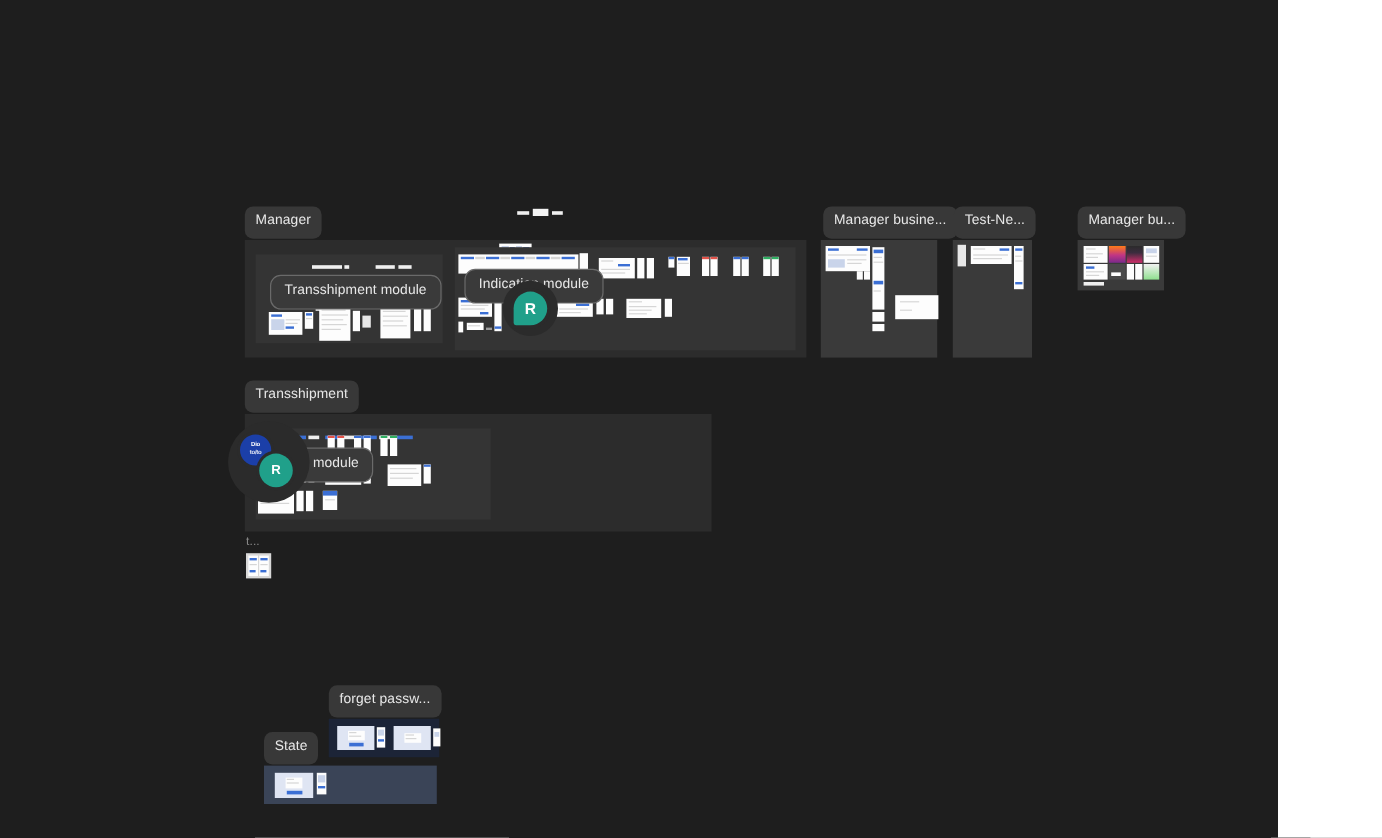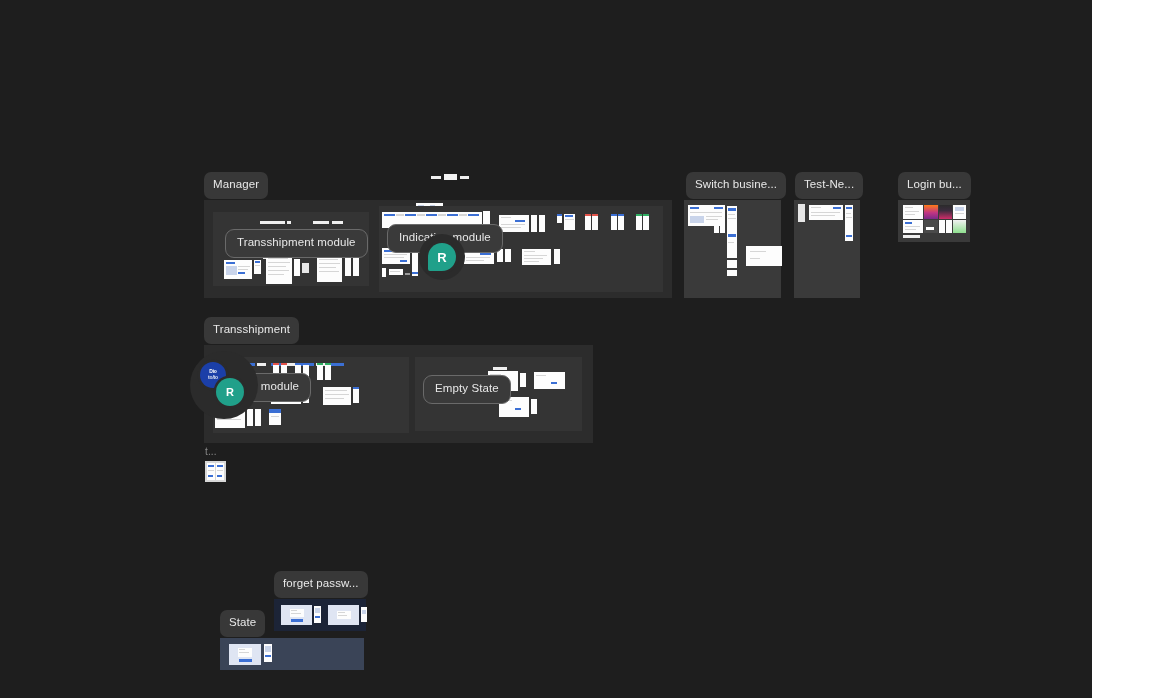--- a/index.html
+++ b/index.html
@@ -5,21 +5,21 @@
   html,body{margin:0;padding:0;}
   body{
     width:1152px;height:698px;
     background:#ffffff;
     font-family:"Liberation Sans", sans-serif;
     overflow:hidden;
   }
   #root{position:relative;width:1152px;height:698px;}
   #canvas{
     position:absolute;left:0;top:0;width:1065px;height:698px;
-    background:#1e1e1e;overflow:hidden;padding-left:44px;
+    background:#1e1e1e;overflow:hidden;
   }
   #right-gutter{
     position:absolute;left:1092px;top:0;width:60px;height:698px;
     background:#ffffff;
   }
 
   
   .pill{
     position:absolute;
     background:#383838;
@@ -244,21 +244,21 @@
           <div class="bar gy" style="left:2px;top:9px;width:19px;height:1px;"></div>
           <div class="bar gy" style="left:2px;top:12px;width:15px;height:1px;"></div>
         </div>
         <div class="wf" style="left:175px;top:43px;width:6px;height:15px;"></div>
 
         <div class="spot" style="left:40px;top:28px;width:46px;height:46px;"></div>
         <div class="cursor-marker" style="left:49px;top:37px;">R</div>
       </div>
     </div>
 
-    <div class="pill" style="left:686px;top:172px;">Switch busine...</div>
+    <div class="pill" style="left:686px;top:172px;">Manager busine...</div>
     <div class="frame frame-sw1" style="left:684px;top:200px;width:97px;height:98px;background:#3a3a3a;">
       <div class="wf" style="left:4px;top:5px;width:37px;height:21px;">
         <div class="bar" style="left:2px;top:2px;width:9px;height:2px;"></div>
         <div class="bar" style="left:26px;top:2px;width:9px;height:2px;"></div>
         <div class="bar gy" style="left:2px;top:7px;width:32px;height:1px;"></div>
         <div class="bar lt" style="left:2px;top:11px;width:14px;height:7px;"></div>
         <div class="bar gy" style="left:18px;top:11px;width:16px;height:1px;"></div>
         <div class="bar gy" style="left:18px;top:14px;width:12px;height:1px;"></div>
       </div>
       <div class="wf" style="left:30px;top:26px;width:5px;height:7px;"></div>
@@ -288,21 +288,21 @@
         <div class="bar gy" style="left:2px;top:10px;width:24px;height:1px;"></div>
       </div>
       <div class="wf" style="left:51px;top:5px;width:8px;height:36px;">
         <div class="bar" style="left:1px;top:2px;width:6px;height:2px;"></div>
         <div class="bar gy" style="left:1px;top:8px;width:5px;height:1px;"></div>
         <div class="bar gy" style="left:1px;top:12px;width:6px;height:1px;"></div>
         <div class="bar" style="left:1px;top:30px;width:6px;height:2px;"></div>
       </div>
     </div>
 
-    <div class="pill" style="left:898px;top:172px;">Login bu...</div>
+    <div class="pill" style="left:898px;top:172px;">Manager bu...</div>
     <div class="frame" style="left:898px;top:200px;width:72px;height:42px;background:#3a3a3a;">
       <div class="wf" style="left:5px;top:5px;width:20px;height:14px;">
         <div class="bar gy" style="left:2px;top:2px;width:8px;height:1px;"></div>
         <div class="bar gy" style="left:2px;top:6px;width:14px;height:1px;"></div>
         <div class="bar gy" style="left:2px;top:9px;width:10px;height:1px;"></div>
       </div>
       <div class="grad-a" style="left:26px;top:5px;width:14px;height:14px;"></div>
       <div class="grad-b" style="left:41px;top:5px;width:13px;height:14px;"></div>
       <div class="wf" style="left:55px;top:5px;width:13px;height:14px;">
         <div class="bar lt" style="left:2px;top:2px;width:9px;height:4px;"></div>
@@ -382,42 +382,20 @@
           <div class="bar gy" style="left:2px;top:8px;width:24px;height:1px;"></div>
         </div>
         <div class="wf" style="left:34px;top:52px;width:6px;height:17px;"></div>
         <div class="wf" style="left:42px;top:52px;width:6px;height:17px;"></div>
         <div class="wf" style="left:56px;top:52px;width:12px;height:16px;">
           <div class="bar" style="left:0px;top:0px;width:12px;height:4px;"></div>
           <div class="bar gy" style="left:2px;top:7px;width:8px;height:1px;"></div>
         </div>
       </div>
 
-      <div class="frame inner" style="left:211px;top:12px;width:167px;height:74px;">
-        <div class="pill outline" style="left:8px;top:18px;">Empty State</div>
-
-        <div class="tick" style="left:78px;top:10px;width:14px;height:3px;"></div>
-        <div class="tick" style="left:11px;top:36px;width:31px;height:3px;"></div>
-        <div class="tick" style="left:47px;top:36px;width:11px;height:3px;"></div>
-
-        <div class="wf" style="left:73px;top:14px;width:30px;height:20px;">
-          <div class="bar gy" style="left:2px;top:3px;width:11px;height:1px;"></div>
-          <div class="bar" style="left:16px;top:11px;width:6px;height:2px;"></div>
-        </div>
-        <div class="wf" style="left:105px;top:16px;width:6px;height:14px;"></div>
-        <div class="wf" style="left:119px;top:15px;width:31px;height:17px;">
-          <div class="bar gy" style="left:2px;top:3px;width:10px;height:1px;"></div>
-          <div class="bar" style="left:17px;top:10px;width:6px;height:2px;"></div>
-        </div>
-        <div class="wf" style="left:84px;top:40px;width:30px;height:20px;">
-          <div class="bar gy" style="left:2px;top:3px;width:11px;height:1px;"></div>
-          <div class="bar" style="left:16px;top:11px;width:6px;height:2px;"></div>
-        </div>
-        <div class="wf" style="left:116px;top:42px;width:6px;height:15px;"></div>
-      </div>
     </div>
 
     <div class="spot" style="left:190px;top:351px;width:68px;height:68px;"></div>
     <div class="avatar blue" style="left:200px;top:362px;width:26px;height:26px;">
       <div>
         <div>Dio</div>
         <div style="opacity:.85;">to/to</div>
       </div>
     </div>
     <div class="avatar teal" style="left:216px;top:378px;width:28px;height:28px;">R</div>

